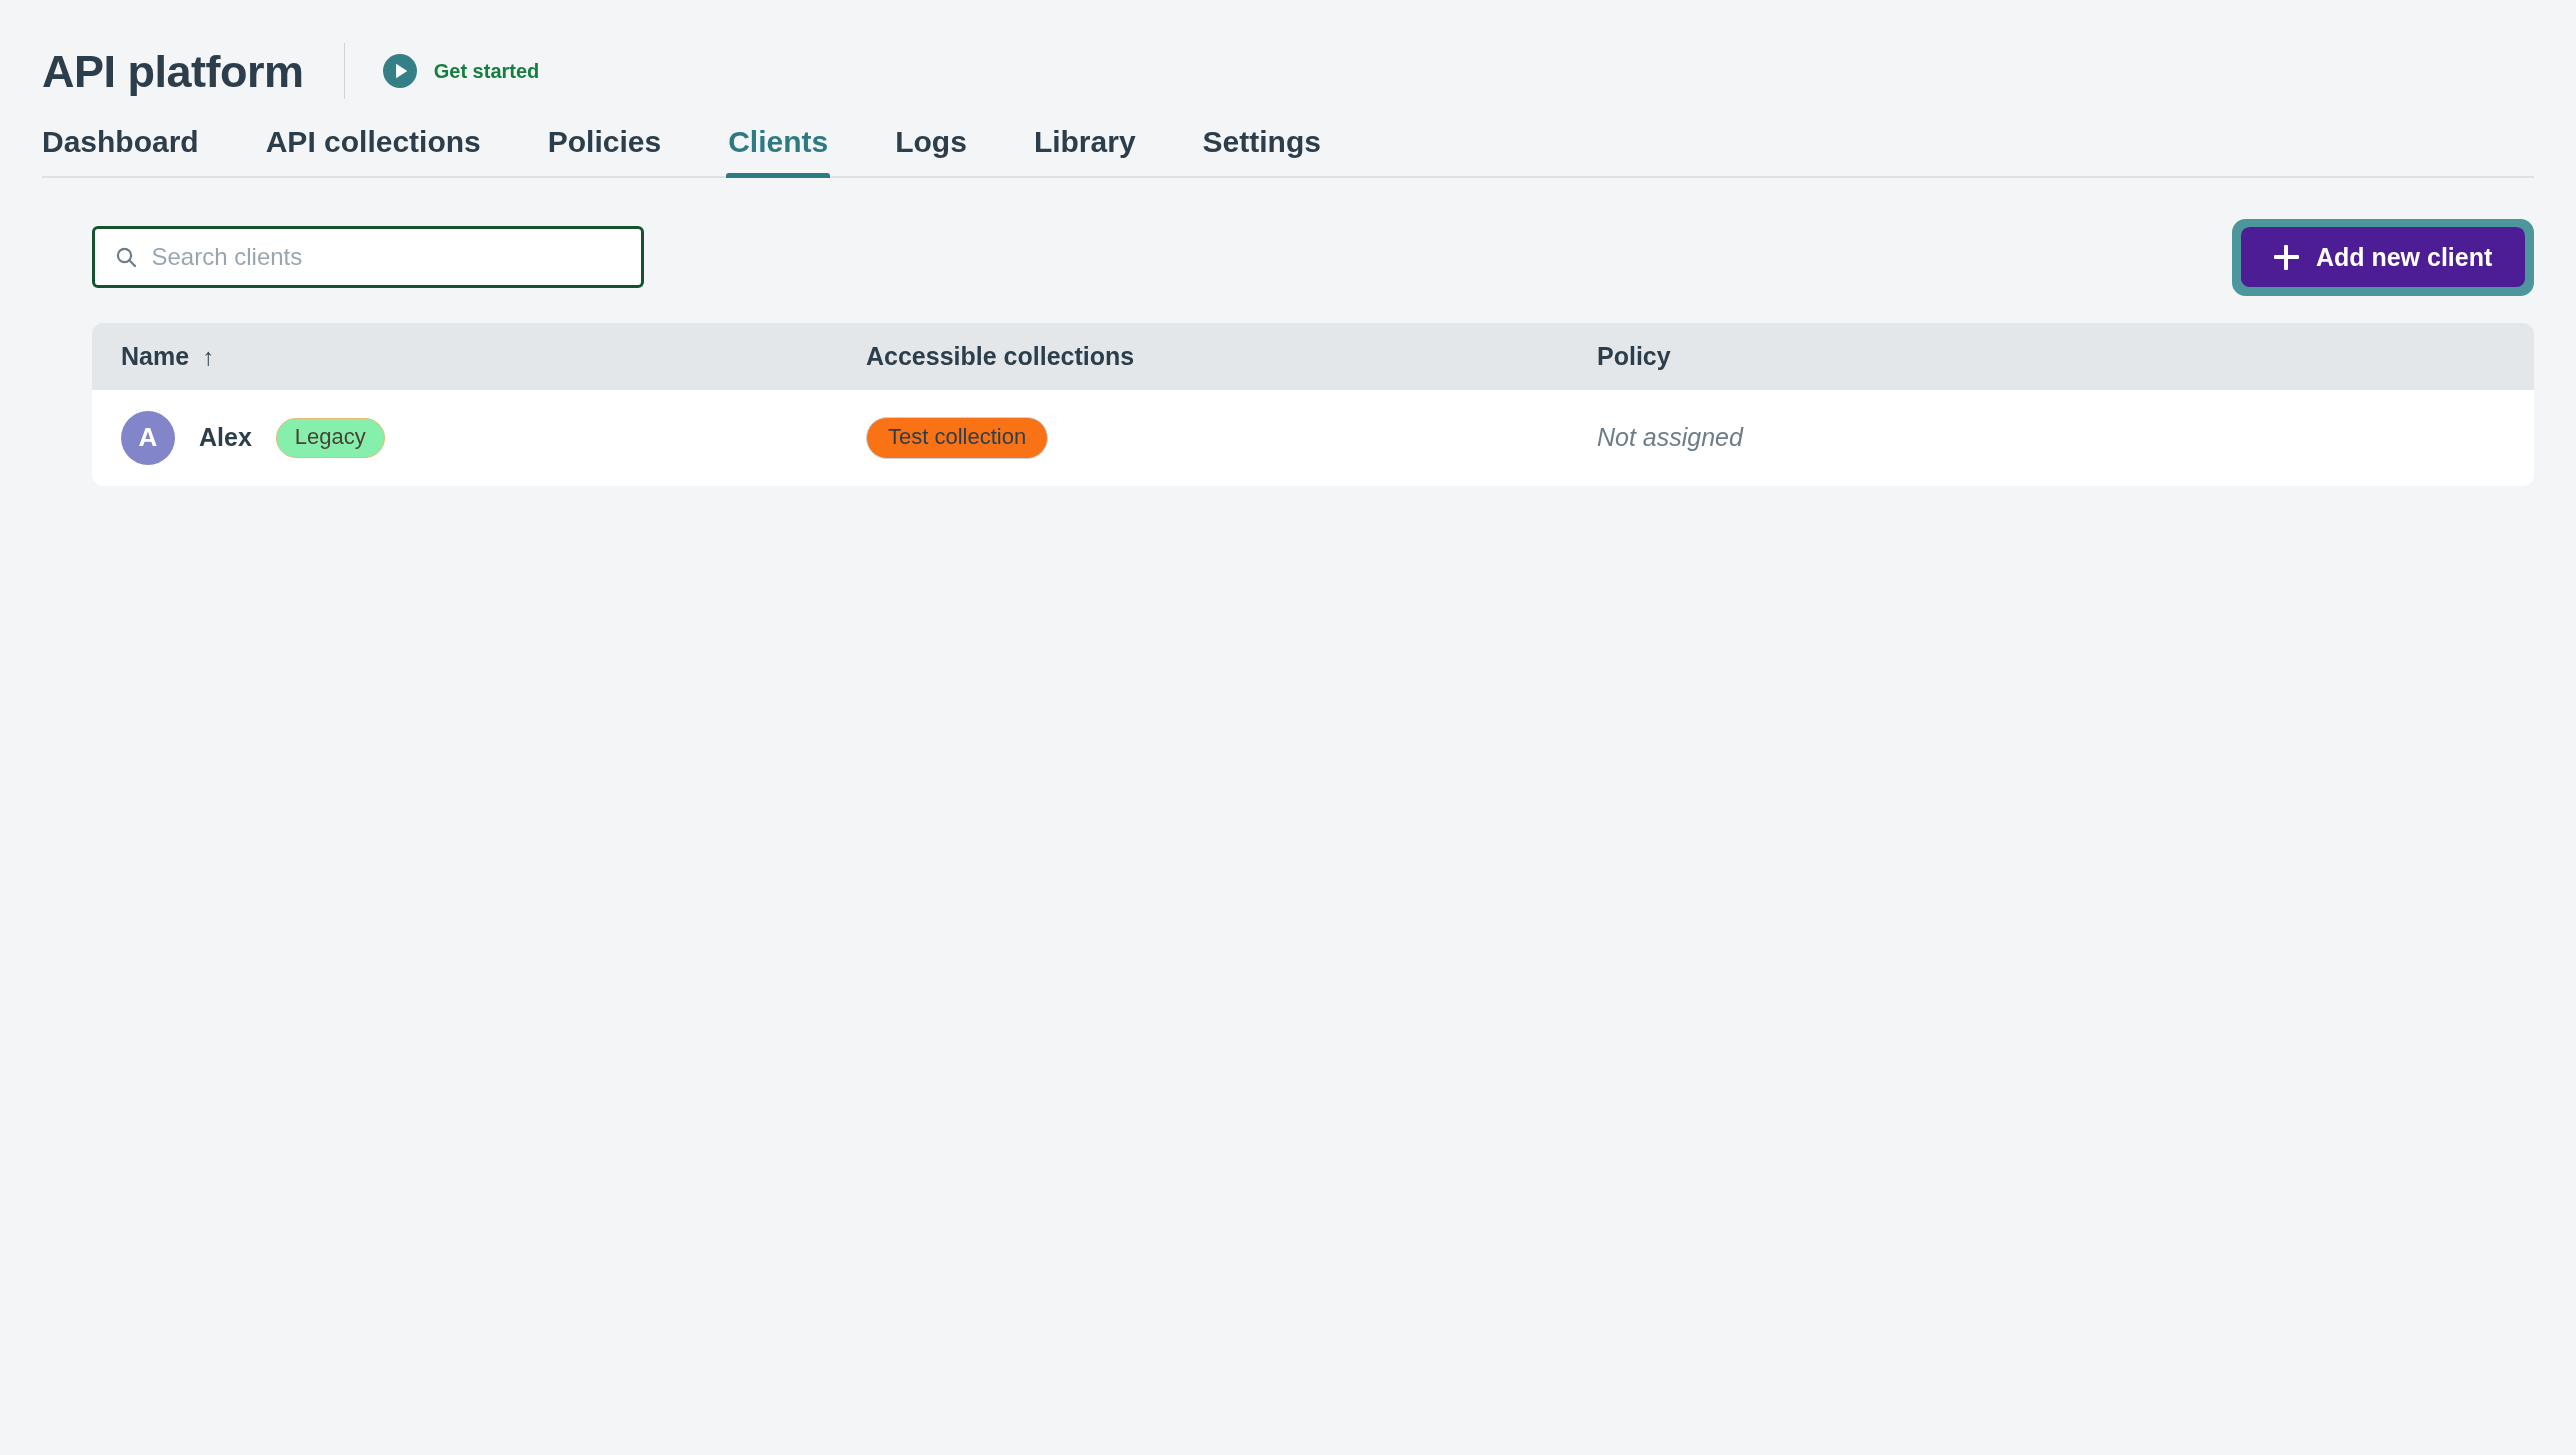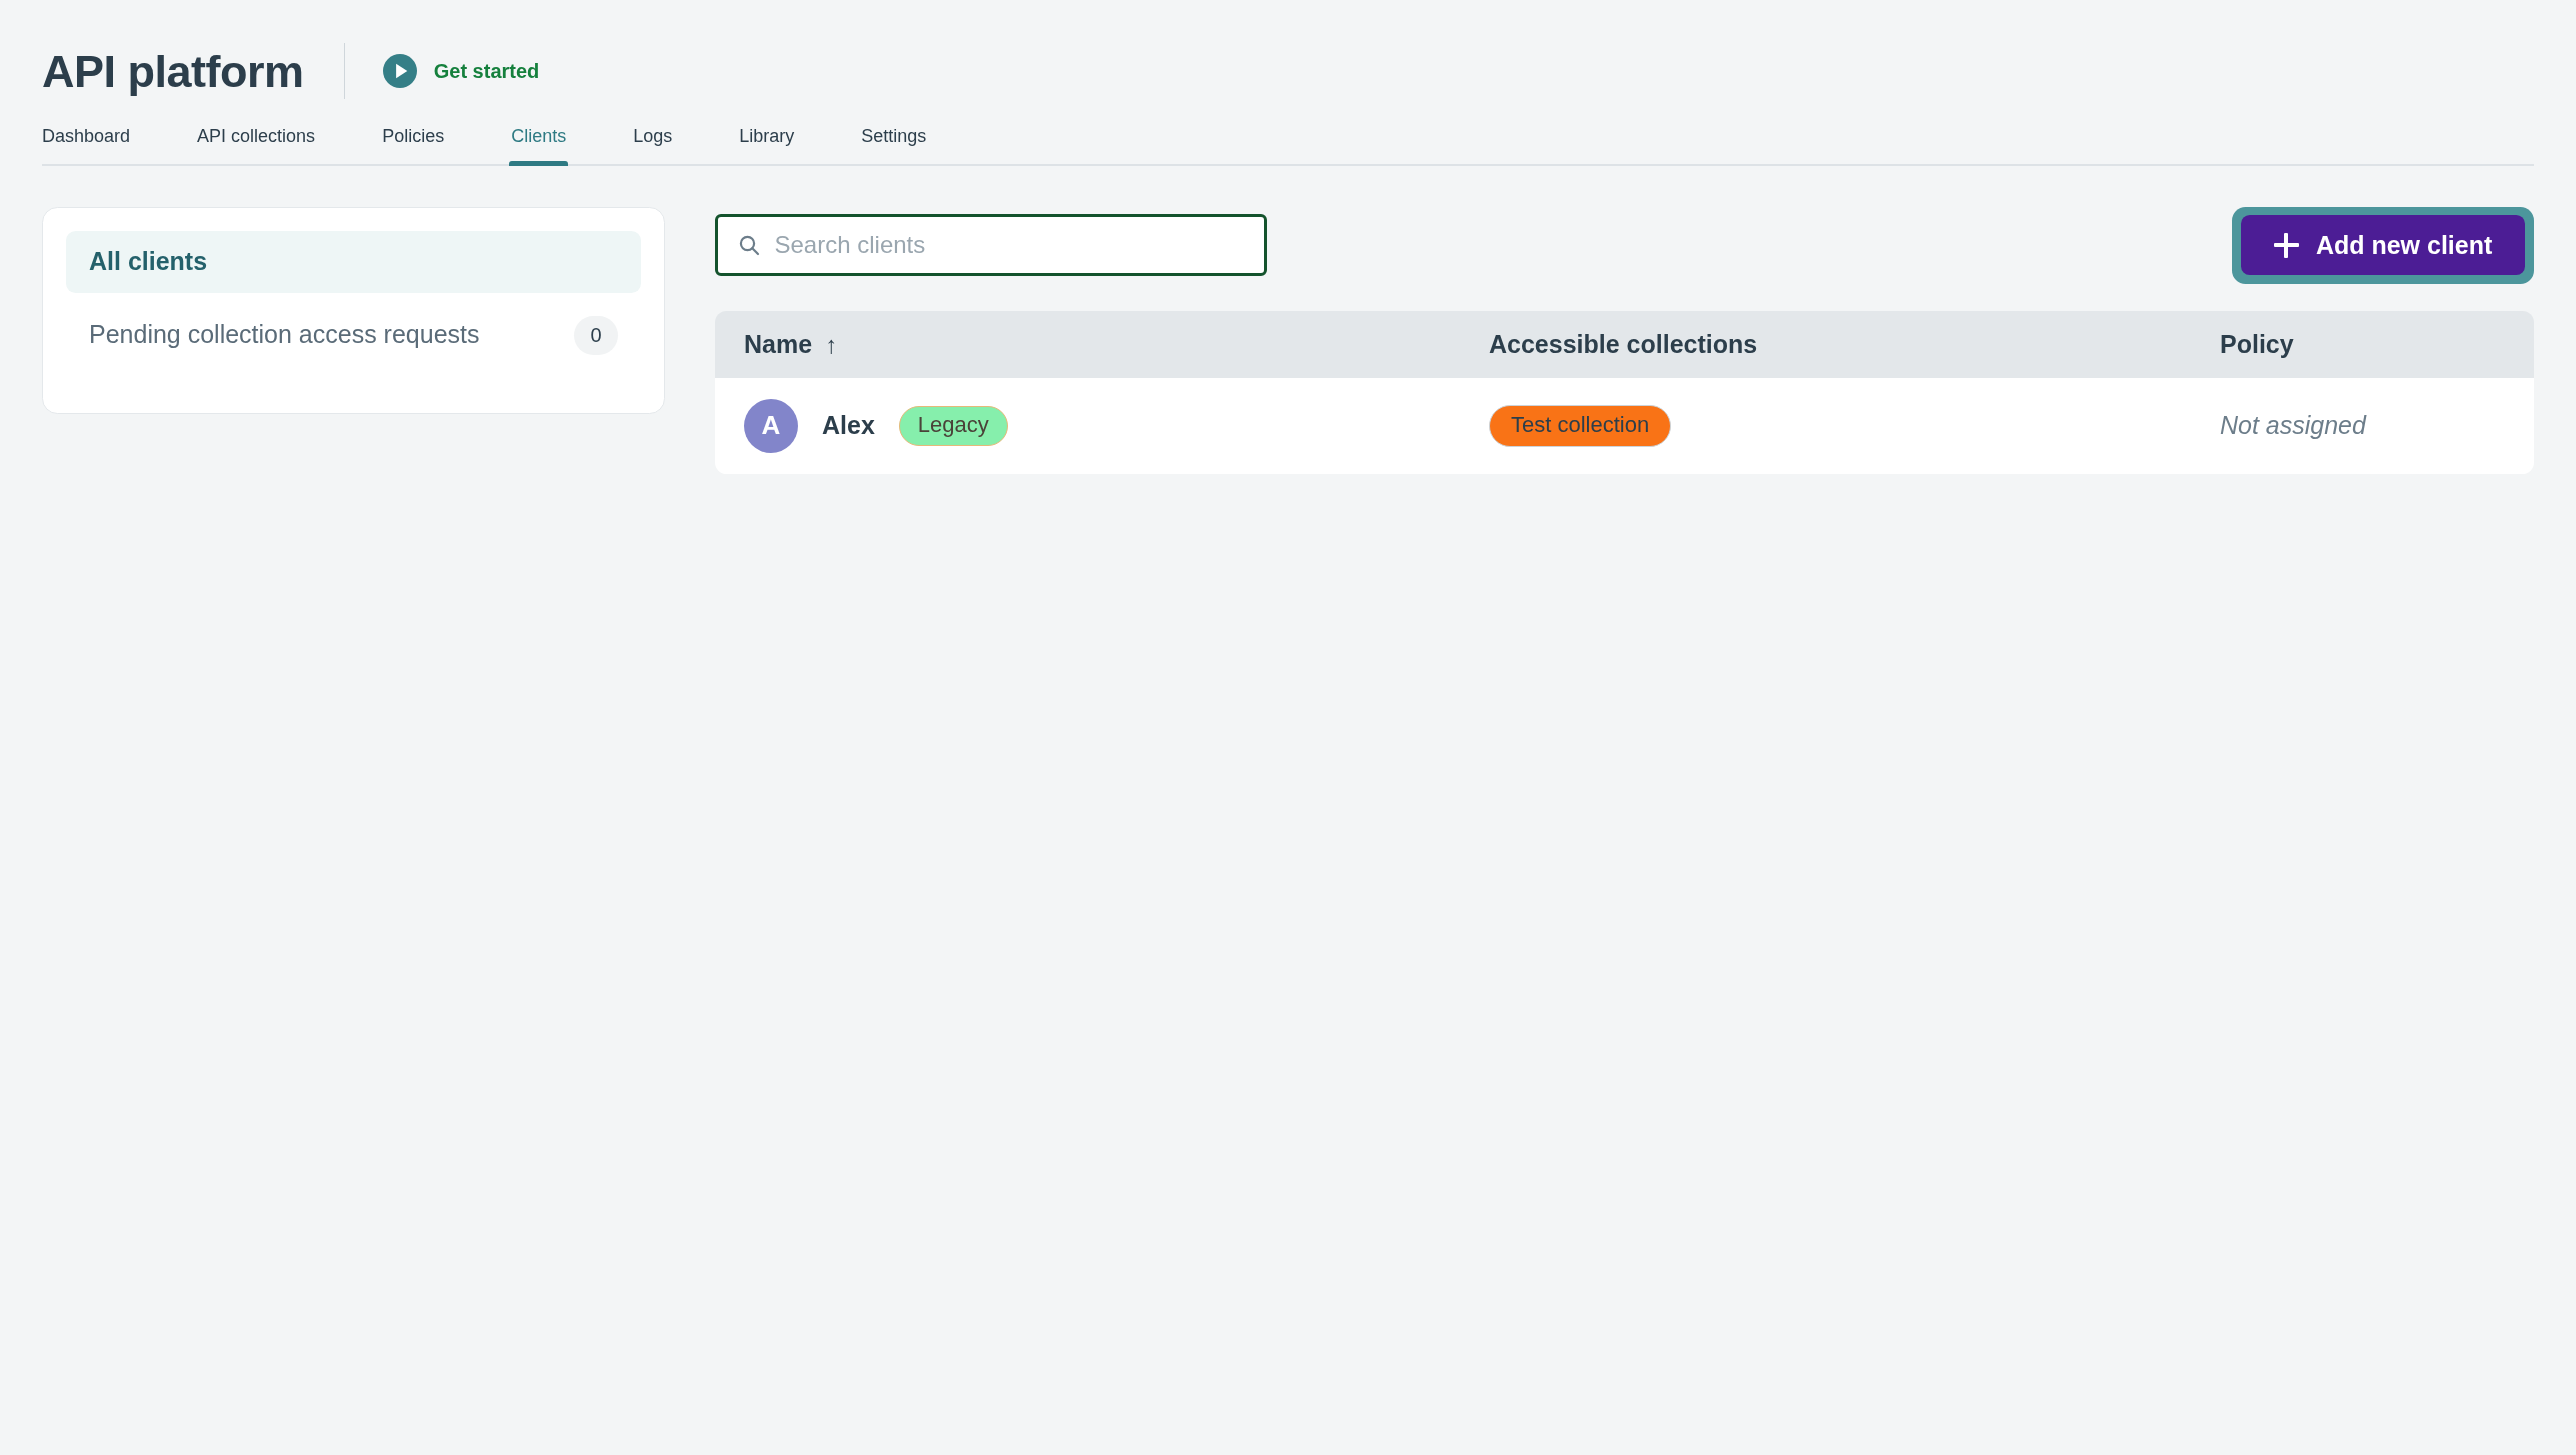--- a/index.html
+++ b/index.html
@@ -63,23 +63,23 @@
     margin-top: 13.5px;
   }
   .tabs::after {
     content: "";
     position: absolute;
     left: 42px; right: 42px; bottom: 0;
     height: 1.9px;
     background: #DDE2E6;
   }
   .tab {
-    font-size: 18px;
-    color: #2C3E4B;
-    font-weight: 400;
+    font-size: 30px;
+    color: #2C3E4B;
+    font-weight: 700;
     padding: 0 0 21px 0;
     margin-right: 67px;
     position: relative;
     cursor: pointer;
     line-height: 1;
     white-space: nowrap;
   }
   .tab.active { color: #2E7A83; }
   .tab.active::after {
     content: "";
@@ -344,29 +344,20 @@
   <div class="tab">API collections</div>
   <div class="tab">Policies</div>
   <div class="tab active">Clients</div>
   <div class="tab">Logs</div>
   <div class="tab">Library</div>
   <div class="tab">Settings</div>
 </div>
 
 <div class="page-body">
 
-  <div class="sidebar">
-    <div class="side-item active">
-      <span>All clients</span>
-    </div>
-    <div class="side-item">
-      <span>Pending collection access requests</span>
-      <span class="count-pill">0</span>
-    </div>
-  </div>
 
   <div class="main">
 
     <div class="toolbar">
       <div class="search-box">
         <span>
           <svg width="24" height="24" viewBox="0 0 24 24" fill="none" stroke="#6C7D8A" stroke-width="2.2">
             <circle cx="10.5" cy="10.5" r="6.6"></circle>
               <line x1="15.3" y1="15.3" x2="21" y2="21" stroke-linecap="round"></line>
           </svg>

